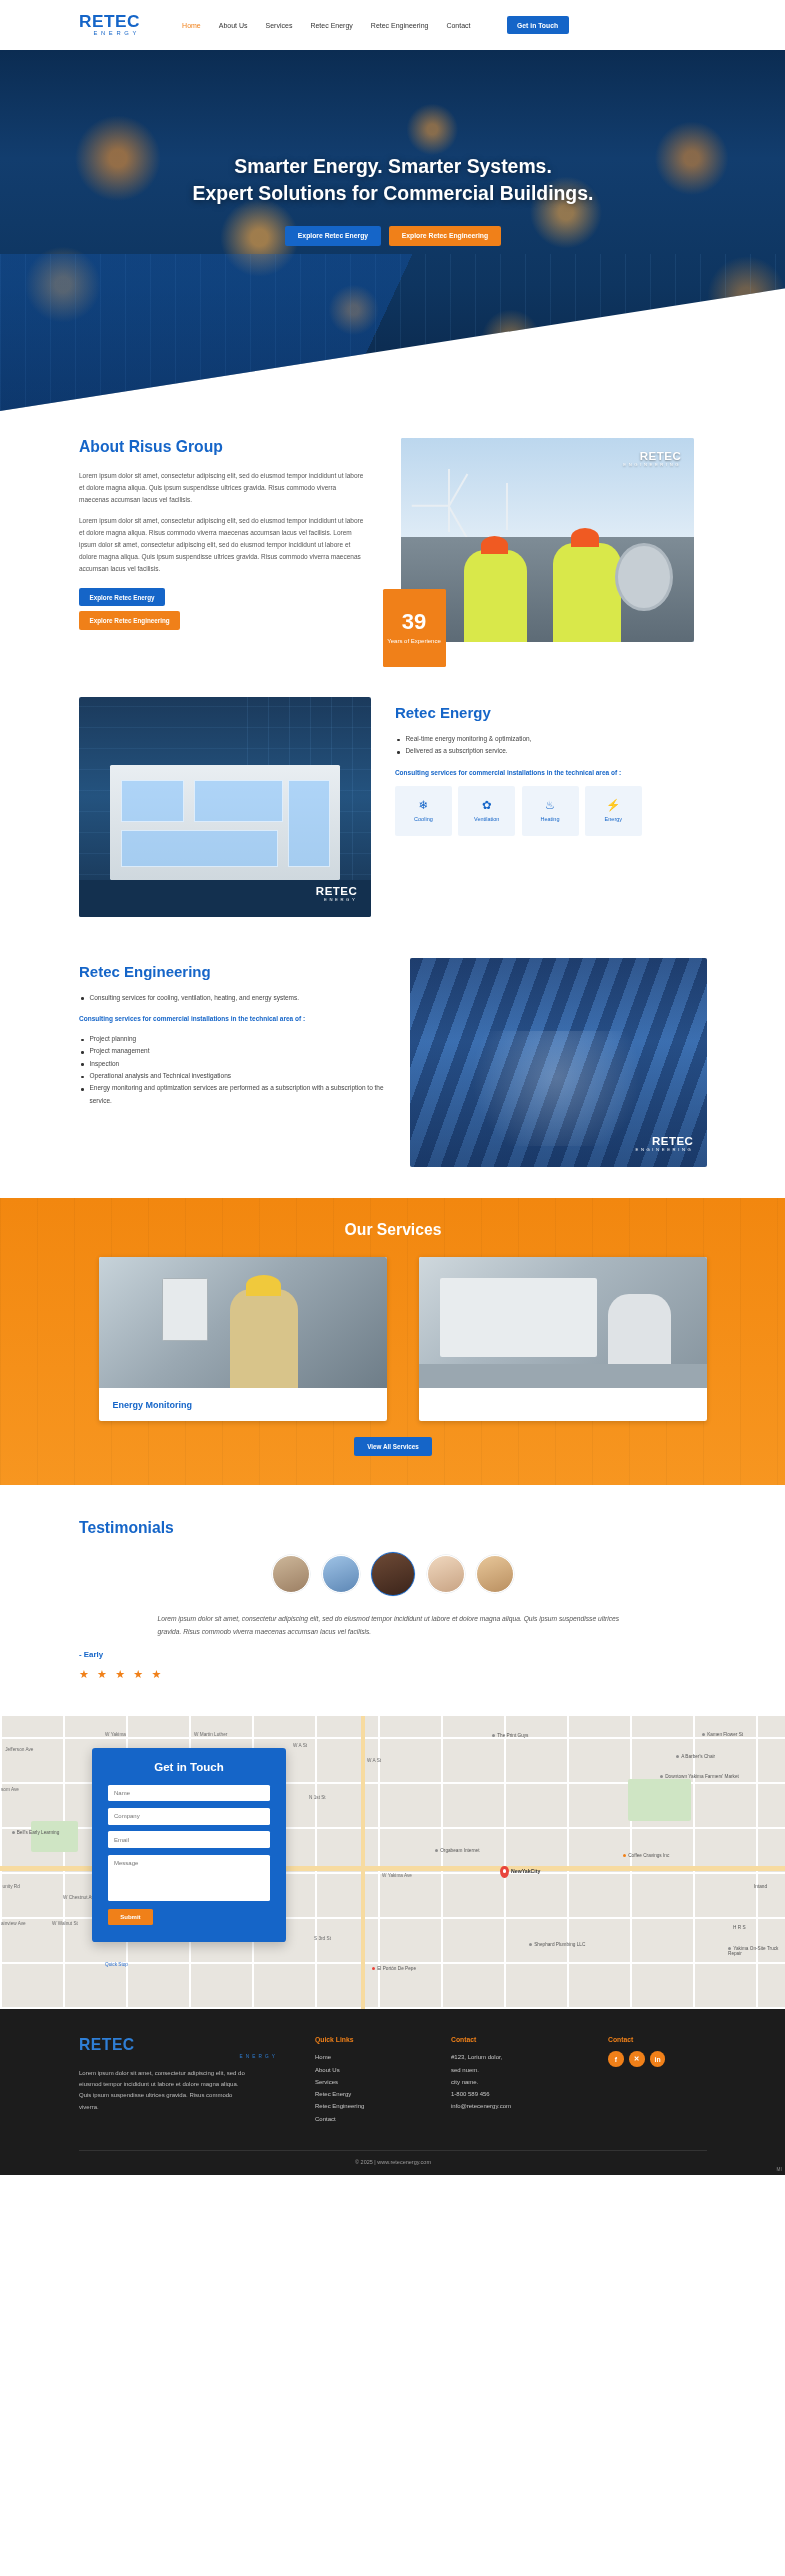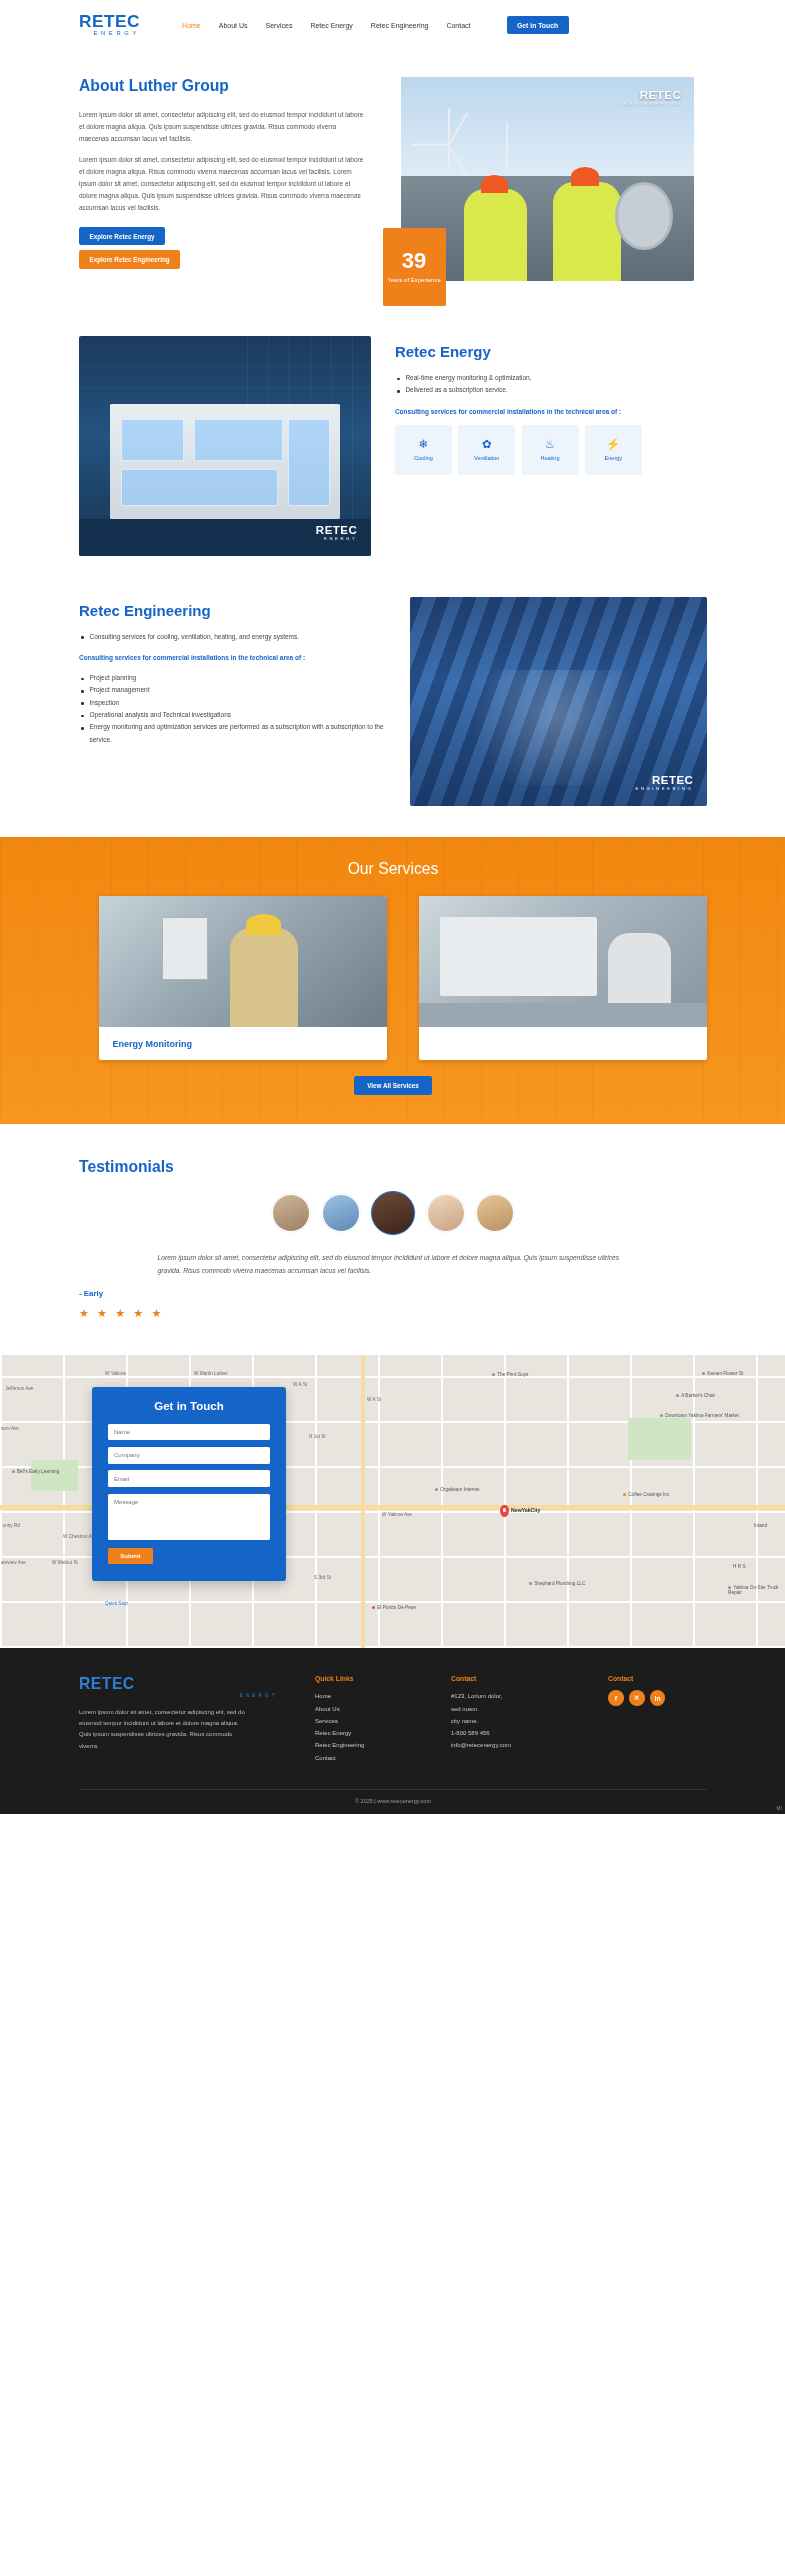--- a/index.html
+++ b/index.html
@@ -204,21 +204,21 @@
   
   .services {
     background: linear-gradient(180deg,#f2870f 0%, #f79620 100%);
     padding: 23px 79px 29px 79px; position:relative; overflow:hidden;
   }
   .services::before {
     content:""; position:absolute; inset:0; opacity:.14;
     background: repeating-linear-gradient(90deg, rgba(0,0,0,.25) 0 1px, transparent 1px 37px);
   }
   .services h2 {
-    color:#fff; font-size: 15.7px; font-weight:normal; text-align:center; margin-bottom: 18px;
+    color:#fff; font-size: 15.7px; font-weight:bold; text-align:center; margin-bottom: 18px;
     position:relative;
   }
   .svc-cards { display:flex; gap: 12.6px; justify-content:center; position:relative; }
   .svc-card {
     width: 301px; background:#fff; border-radius:2.1px; overflow:hidden;
     box-shadow: 0 1.6px 5.2px rgba(0,0,0,.16);
     margin-left: 20px;
   }
   .svc-img { height: 131px; position:relative; overflow:hidden; }
   .svc-img.one { background: linear-gradient(140deg,#c7d3da 0%, #9aa8b2 45%, #6e7d88 100%); }
@@ -332,24 +332,36 @@
       <a href="#" class="active">Home</a>
       <a href="#">About Us</a>
       <a href="#">Services</a>
       <a href="#">Retec Energy</a>
       <a href="#">Retec Engineering</a>
       <a href="#">Contact</a>
       <button class="cta-btn">Get in Touch</button>
     </div>
   </div>
 
+  <div class="hero">
+    <div class="hero-inner">
+      <h1>
+        <span>Smarter Energy. Smarter Systems.</span><br>
+        <span>Expert Solutions for Commercial Buildings.</span>
+      </h1>
+      <div class="hero-buttons">
+        <button class="btn-blue">Explore Retec Energy</button>
+        <button class="btn-orange">Explore Retec Engineering</button>
+      </div>
+    </div>
+  </div>
 
   <div class="about">
     <div class="about-left">
-      <h2>About Luther Group</h2>
+      <h2>About Risus Group</h2>
       <p>Lorem ipsum dolor sit amet, consectetur adipiscing elit, sed do eiusmod tempor incididunt ut labore et dolore magna aliqua. Quis ipsum suspendisse ultrices gravida. Risus commodo viverra maecenas accumsan lacus vel facilisis.</p>
       <p>Lorem ipsum dolor sit amet, consectetur adipiscing elit, sed do eiusmod tempor incididunt ut labore et dolore magna aliqua. Risus commodo viverra maecenas accumsan lacus vel facilisis. Lorem ipsum dolor sit amet, consectetur adipiscing elit, sed do eiusmod tempor incididunt ut labore et dolore magna aliqua. Quis ipsum suspendisse ultrices gravida. Risus commodo viverra maecenas accumsan lacus vel facilisis.</p>
       <div class="about-btns">
         <button class="btn-blue">Explore Retec Energy</button>
         <button class="btn-orange">Explore Retec Engineering</button>
       </div>
     </div>
     <div class="about-right">
       <div class="about-img">
         <div class="sky"></div>

